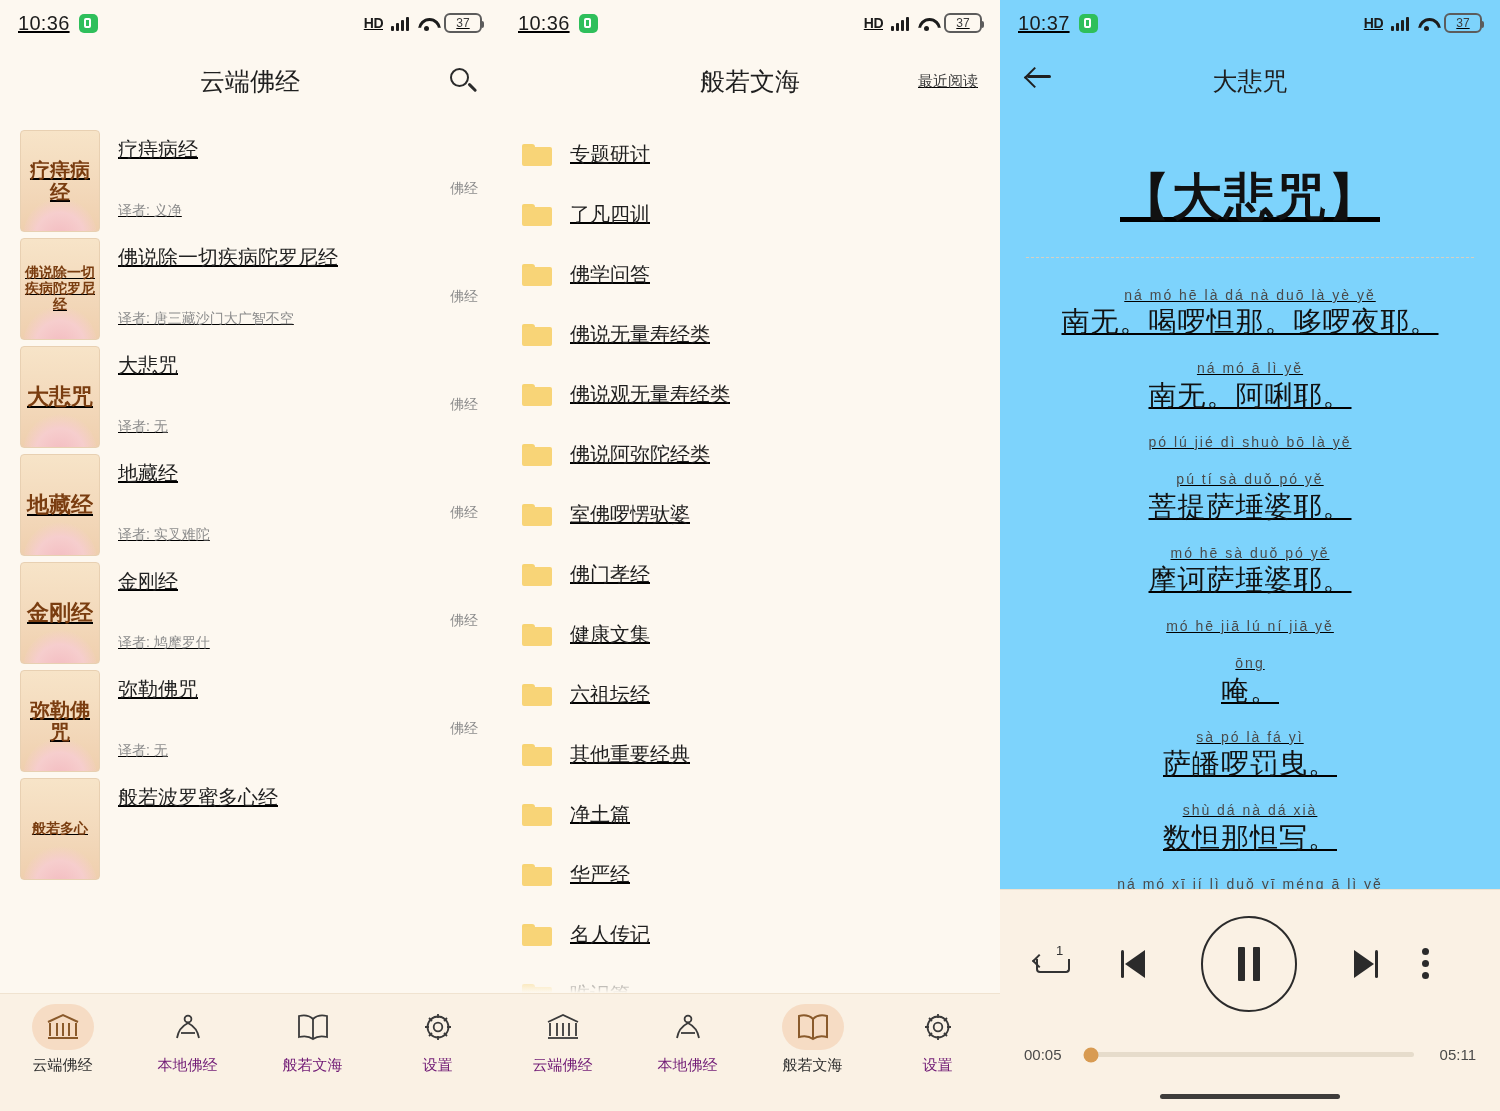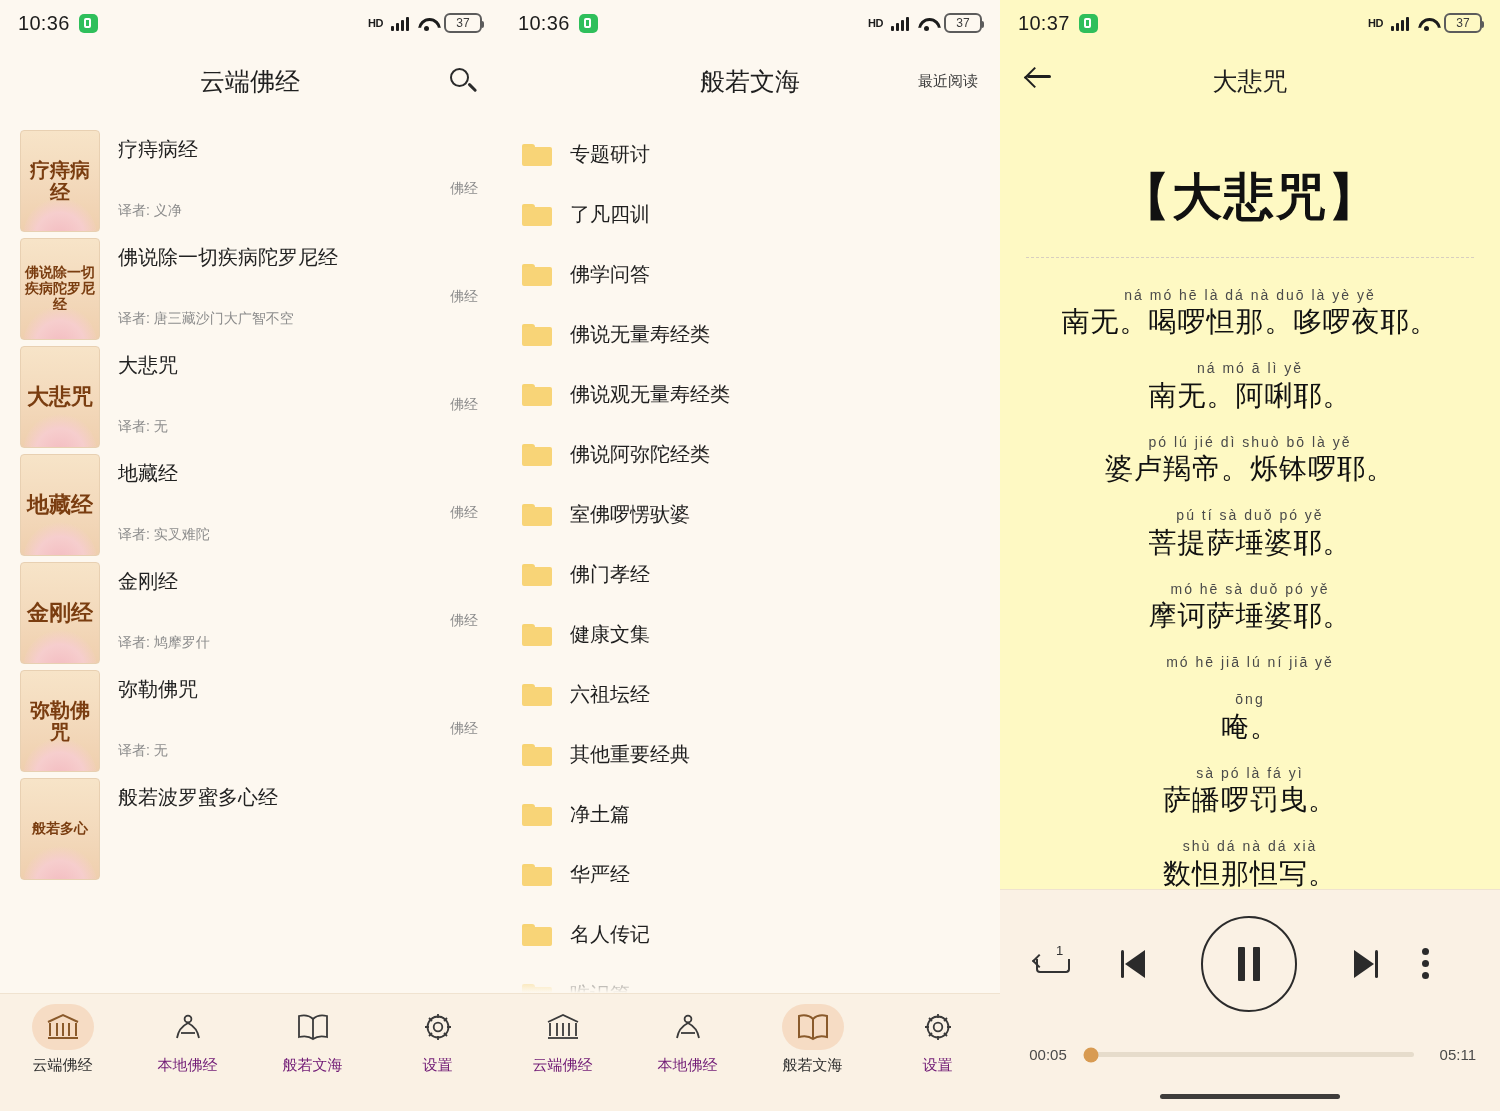--- a/index.html
+++ b/index.html
@@ -3,42 +3,42 @@
 <meta charset="utf-8">
 <style>
   html,body{margin:0;padding:0;}
   body{
     width:1500px;height:1111px;
     font-family:"Liberation Sans","DejaVu Sans",sans-serif;
     background:#fdf8f0;
     overflow:hidden;
   }
   .screens{display:flex;width:1500px;height:1111px;}
-  .screen{position:relative;height:1111px;overflow:hidden;background:#fdf8f0;}
+  .screen{position:relative;height:1111px;overflow:hidden;background:#fdf8f0;text-decoration:underline;}
   .screen.s1{width:500px;}
   .screen.s2{width:500px;}
-  .screen.s3{width:500px;background:#fef9c3;}
+  .screen.s3{width:500px;background:#7dd3fc;}
 
   
   .statusbar{
     height:46px;display:flex;align-items:center;justify-content:space-between;
     padding:0 18px;box-sizing:border-box;font-size:19px;color:#1c1c1c;
   }
   .sb-left{display:flex;align-items:center;gap:9px;}
   .sb-time{font-size:20px;font-weight:500;letter-spacing:.3px;}
   .sb-greenicon{
     width:19px;height:19px;border-radius:5px;background:#2fbf5b;
     display:inline-block;position:relative;
   }
   .sb-greenicon:after{
     content:"";position:absolute;left:5px;top:4px;width:7px;height:10px;
     border:2px solid #fff;border-radius:2px;box-sizing:border-box;
   }
   .sb-right{display:flex;align-items:center;gap:8px;}
-  .sb-hd{font-size:11px;font-weight:700;letter-spacing:-.5px;color:#1c1c1c;line-height:1;}
+  .sb-hd{font-size:14px;font-weight:700;letter-spacing:-.5px;color:#1c1c1c;line-height:1;}
   .bars{display:flex;align-items:flex-end;gap:2px;height:15px;}
   .bars i{width:3px;background:#1c1c1c;display:block;border-radius:1px;}
   .bars i:nth-child(1){height:5px}
   .bars i:nth-child(2){height:8px}
   .bars i:nth-child(3){height:11px}
   .bars i:nth-child(4){height:14px}
   .wifi{width:19px;height:15px;position:relative;}
   .wifi:before{
     content:"";position:absolute;left:1px;top:2px;width:17px;height:17px;
     border:3px solid #1c1c1c;border-radius:50%;
@@ -205,21 +205,21 @@
   .playlist-icon{width:46px;height:34px;position:relative;}
   .playlist-icon span{position:absolute;right:0;height:3px;background:#2b2b2b;border-radius:2px;}
   .playlist-icon span:nth-child(1){top:3px;width:30px;}
   .playlist-icon span:nth-child(2){top:15px;width:30px;}
   .playlist-icon span:nth-child(3){top:27px;width:30px;}
   .playlist-icon b{position:absolute;left:0;width:7px;height:7px;border-radius:50%;background:#2b2b2b;}
   .playlist-icon b:nth-of-type(1){top:1px;}
   .playlist-icon b:nth-of-type(2){top:13px;}
   .playlist-icon b:nth-of-type(3){top:25px;}
   .progress-row{display:flex;align-items:center;gap:14px;margin-top:34px;}
-  .time{font-size:15px;color:#4a4a4a;min-width:48px;text-align:center;}
+  .time{font-size:15px;color:#4a4a4a;min-width:48px;}
   .time.right{text-align:right;}
   .track{flex:1;height:5px;background:#e6dccb;border-radius:3px;position:relative;}
   .track .knob{
     position:absolute;left:1.6%;top:50%;transform:translate(-50%,-50%);
     width:15px;height:15px;border-radius:50%;background:#d89b52;
   }
   .home-indicator{
     position:absolute;left:50%;transform:translateX(-50%);bottom:12px;
     width:180px;height:5px;border-radius:3px;background:#1c1c1c;opacity:.85;
   }
@@ -555,21 +555,20 @@
       <div class="verse">
         <div class="pinyin">ná mó      hē là dá nà      duō là yè yě</div>
         <div class="hanzi">南无。喝啰怛那。哆啰夜耶。</div>
       </div>
       <div class="verse">
         <div class="pinyin">ná mó      ā lì yě</div>
         <div class="hanzi">南无。阿唎耶。</div>
       </div>
       <div class="verse">
         <div class="pinyin">pó lú jié dì      shuò bō là yě</div>
-        <div class="hanzi">婆卢羯帝。烁钵啰耶。</div>
       </div>
       <div class="verse">
         <div class="pinyin">pú tí sà duǒ pó yě</div>
         <div class="hanzi">菩提萨埵婆耶。</div>
       </div>
       <div class="verse">
         <div class="pinyin">mó hē sà duǒ pó yě</div>
         <div class="hanzi">摩诃萨埵婆耶。</div>
       </div>
       <div class="verse">

